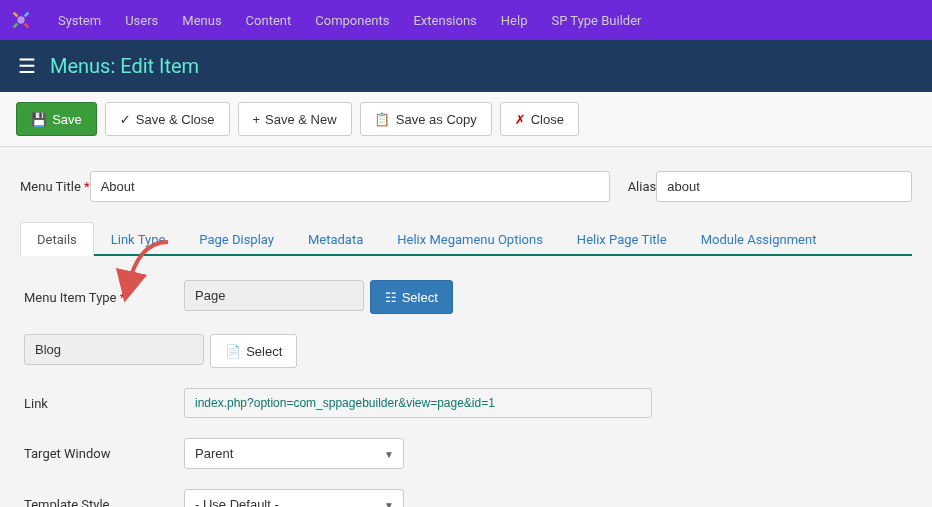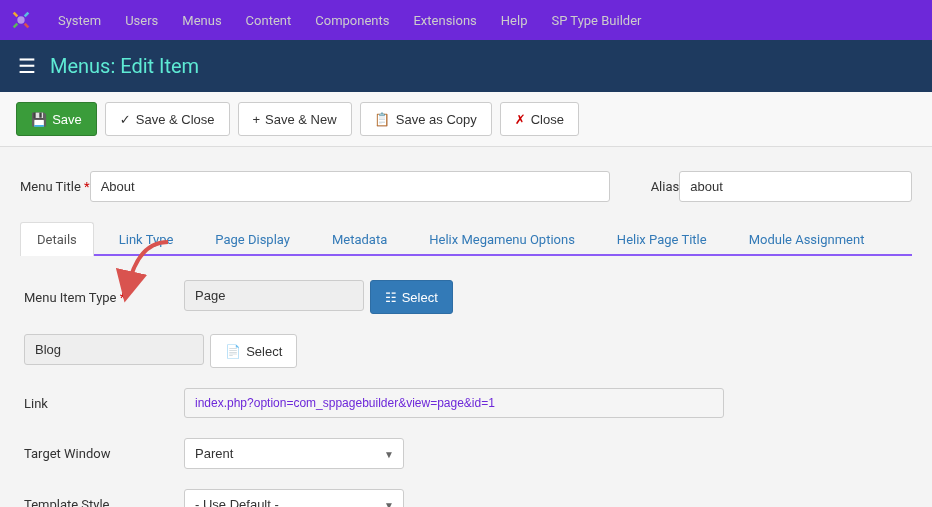--- a/index.html
+++ b/index.html
@@ -100,23 +100,23 @@
       color: #333;
       background: #fff;
       outline: none;
     }
     .input-title { width: 520px; }
     .input-alias { width: 200px; flex: 1; }
 
     
     .tabs {
       display: flex;
-      border-bottom: 2px solid #8b5cf6;
+      border-bottom: 2px solid #0f766e;
       margin-bottom: 24px;
-      gap: 8px;
+      gap: 0;
     }
     .tab-item {
       padding: 9px 16px;
       cursor: pointer;
       font-size: 13px;
       color: #337ab7;
       border: 1px solid transparent;
       border-bottom: none;
       margin-bottom: -2px;
     }
@@ -179,23 +179,23 @@
       color: #333;
       cursor: pointer;
       font-size: 13px;
       height: 34px;
     }
     .input-link {
       border: 1px solid #ccc;
       border-radius: 3px;
       padding: 7px 10px;
       font-size: 12px;
-      color: #6d28d9;
+      color: #0f766e;
       background: #f5f5f5;
-      width: 540px;
+      width: 468px;
     }
     .select-control {
       border: 1px solid #ccc;
       border-radius: 3px;
       padding: 7px 10px;
       font-size: 13px;
       color: #333;
       background: #fff;
       appearance: none;
       width: 220px;
@@ -211,21 +211,21 @@
       right: 10px;
       top: 50%;
       transform: translateY(-50%);
       font-size: 10px;
       color: #666;
       pointer-events: none;
     }
     .select-wrapper select {
     }
     .alias-label {
-      font-size: 13px; color: #333; margin-left: 41px;
+      font-size: 13px; color: #333; margin-left: 18px;
     }
 
     
     .annotation-arrow {
       position: absolute;
       top: 223px;
       left: 138px;
       width: 60px;
       height: 60px;
       pointer-events: none;

